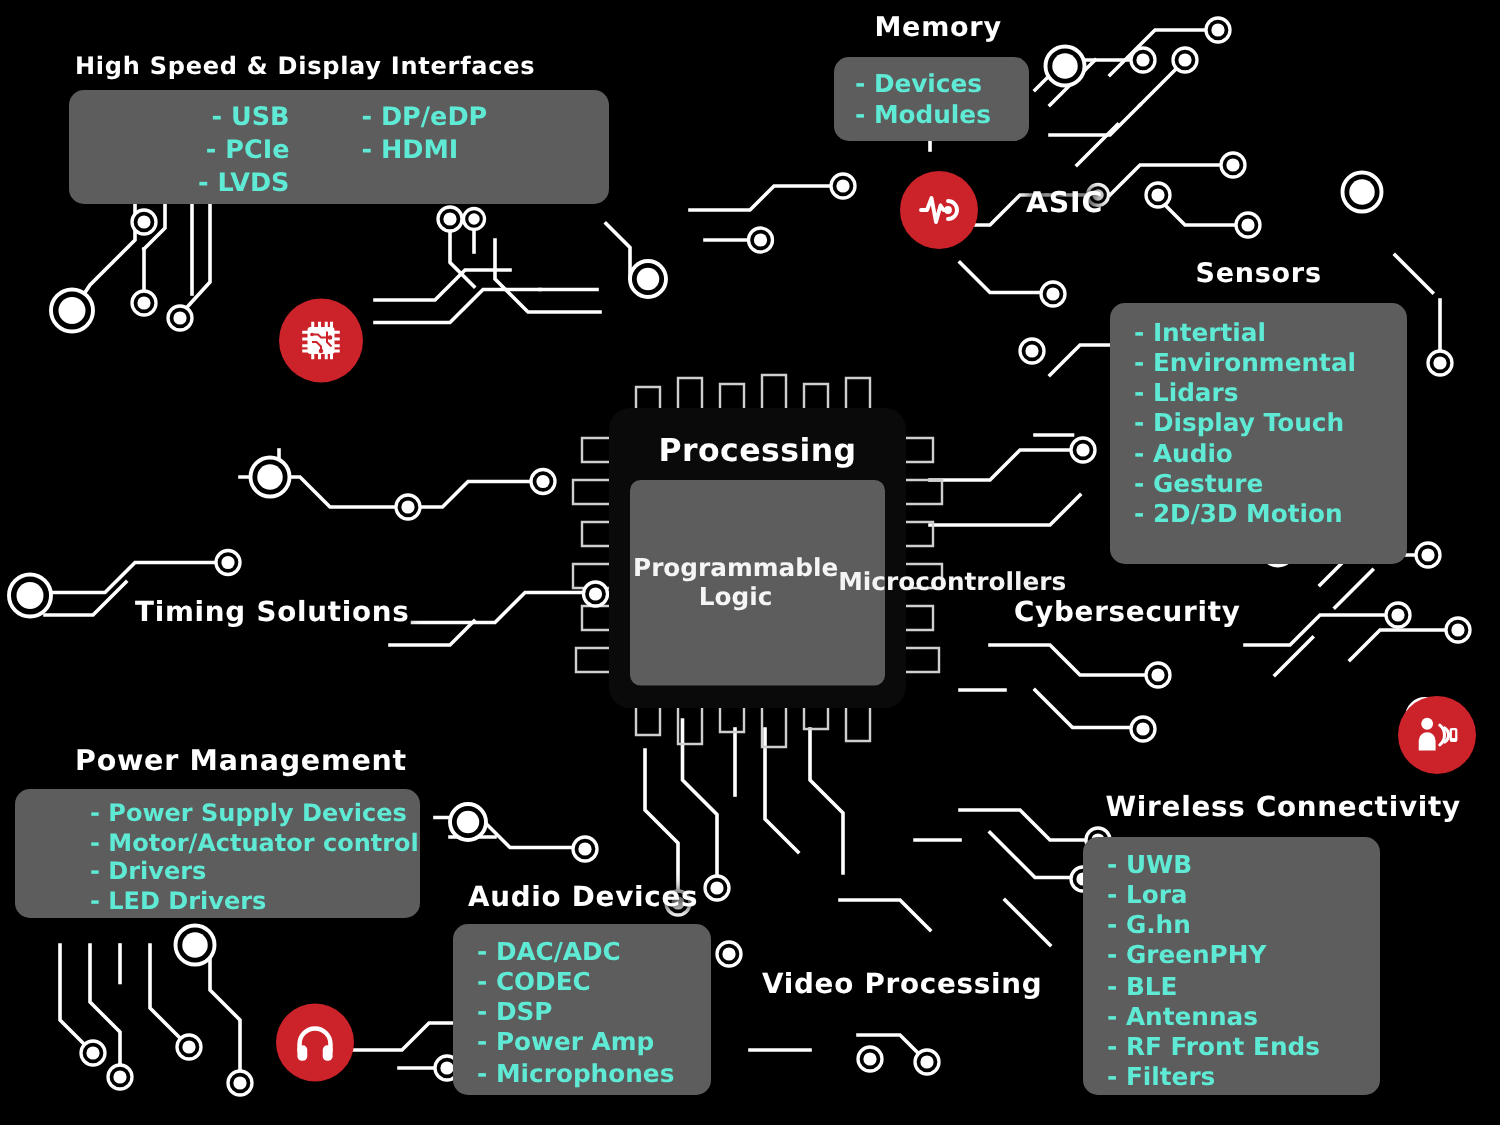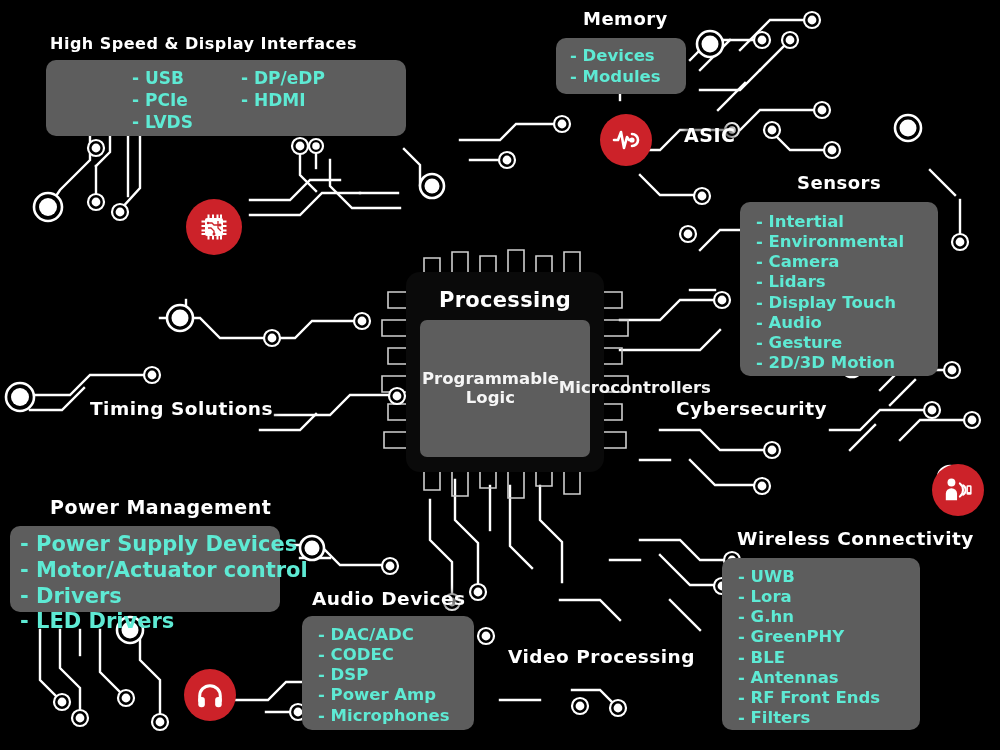--- a/index.html
+++ b/index.html
@@ -274,21 +274,21 @@
     <div id="chip-title">Processing</div>
     <div id="chip-inner">
       <div>Programmable Logic</div>
       <div>Microcontrollers</div>
     </div>
   </div>
 
   <div class="heading" style="left:50px;top:34px;font-size:16px;">High Speed &amp; Display Interfaces</div>
   <div class="panel" style="left:46px;top:60px;width:360px;height:76px;padding:8px 0 0 0;">
     <div style="display:flex;gap:48px;padding-left:86px;">
-      <ul style="font-size:17px;line-height:1.28;">
+      <ul style="font-size:17px;line-height:1.28;text-align:right;">
         <li>- USB</li>
         <li>- PCIe</li>
         <li>- LVDS</li>
       </ul>
       <ul style="font-size:17px;line-height:1.28;">
         <li>- DP/eDP</li>
         <li>- HDMI</li>
       </ul>
     </div>
   </div>
@@ -299,21 +299,20 @@
       <li>- Devices</li>
       <li>- Modules</li>
     </ul>
   </div>
 
   <div class="heading" style="left:797px;top:172px;font-size:18px;">Sensors</div>
   <div class="panel" style="left:740px;top:202px;width:198px;height:174px;padding:10px 0 0 16px;">
     <ul style="font-size:16.5px;line-height:1.22;">
       <li>- Intertial</li>
       <li>- Environmental</li>
-      <li>- Camera</li>
       <li>- Lidars</li>
       <li>- Display Touch</li>
       <li>- Audio</li>
       <li>- Gesture</li>
       <li>- 2D/3D Motion</li>
     </ul>
   </div>
 
   <div class="heading" style="left:737px;top:528px;font-size:18.5px;">Wireless Connectivity</div>
   <div class="panel" style="left:722px;top:558px;width:198px;height:172px;padding:9px 0 0 16px;">
@@ -324,21 +323,21 @@
       <li>- GreenPHY</li>
       <li>- BLE</li>
       <li>- Antennas</li>
       <li>- RF Front Ends</li>
       <li>- Filters</li>
     </ul>
   </div>
 
   <div class="heading" style="left:50px;top:496px;font-size:19px;">Power Management</div>
   <div class="panel" style="left:10px;top:526px;width:270px;height:86px;padding:6px 0 0 10px;">
-    <ul style="font-size:21px;line-height:1.23;">
+    <ul style="font-size:16px;line-height:1.23;margin-left:40px;">
       <li>- Power Supply Devices</li>
       <li>- Motor/Actuator control</li>
       <li>- Drivers</li>
       <li>- LED Drivers</li>
     </ul>
   </div>
 
   <div class="heading" style="left:312px;top:588px;font-size:18.5px;">Audio Devices</div>
   <div class="panel" style="left:302px;top:616px;width:172px;height:114px;padding:9px 0 0 16px;">
     <ul style="font-size:16.5px;line-height:1.22;">

